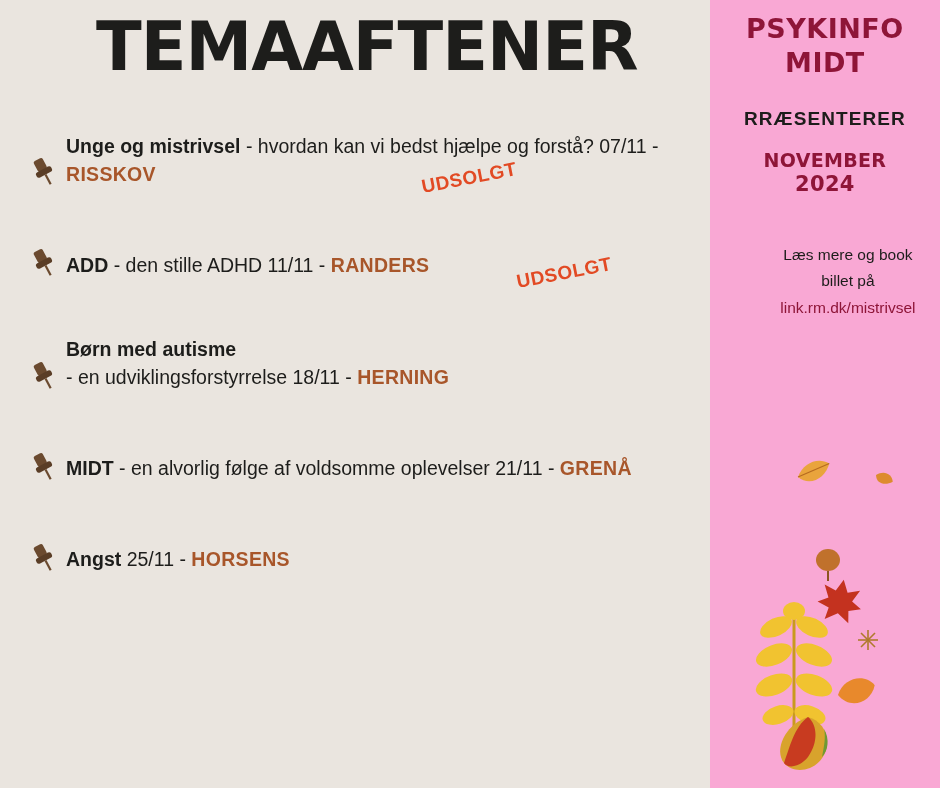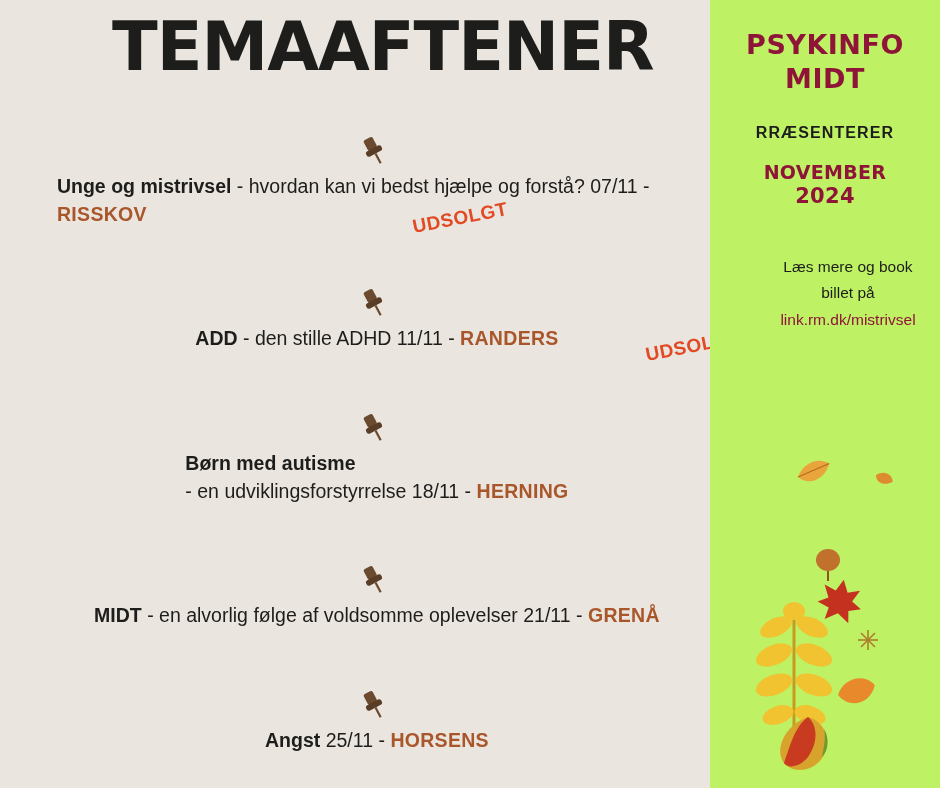--- a/index.html
+++ b/index.html
@@ -20,43 +20,41 @@
     background: #eae5df;
     display: flex;
   }
   
   .left {
     position: relative;
     width: 740px;
     height: 788px;
     background: #eae5df;
     box-sizing: border-box;
-    padding-left: 16px;
   }
   .main-title {
     font-family: "DejaVu Sans", sans-serif;
     font-weight: bold;
     font-size: 67px;
     letter-spacing: -1px;
     color: #1d1d1b;
     margin: 0;
     padding: 14px 0 0 96px;
     line-height: 1.0;
   }
   .events {
     margin-top: 52px;
     padding-left: 28px;
   }
   .event {
     position: relative;
     display: flex;
-    align-items: center;
+    align-items: flex-end;
     margin-bottom: 57px;
     min-height: 34px;
-    flex-direction: column;
   }
   .pin {
     width: 38px;
     flex: 0 0 38px;
     padding-top: 2px;
   }
   .pin svg { display: block; }
   .event-text {
     font-family: "Liberation Sans", sans-serif;
     font-size: 19.5px;
@@ -84,40 +82,40 @@
     white-space: nowrap;
   }
   .so1 { left: 355px; top: 32px; }
   .so2 { left: 450px; top: 8px; }
 
   
   .right {
     position: relative;
     width: 240px;
     height: 788px;
-    background: #bef264;
+    background: #f9a8d4;
     text-align: center;
     box-sizing: border-box;
-    padding-top: 20px;
+    padding-top: 4px;
     overflow: hidden;
   }
   .brand {
     font-family: "DejaVu Sans", sans-serif;
     font-weight: bold;
     font-size: 27px;
     line-height: 1.25;
     color: #8e1538;
     letter-spacing: 0.5px;
     margin: 0 0 0 0;
     padding: 8px 6px 0 6px;
   }
   .presents {
     font-family: "Liberation Sans", sans-serif;
     font-weight: bold;
-    font-size: 16px;
+    font-size: 19px;
     letter-spacing: 1.1px;
     color: #1d1d1b;
     margin-top: 28px;
   }
   .month {
     font-family: "DejaVu Sans", sans-serif;
     font-weight: bold;
     font-size: 19px;
     line-height: 1.3;
     color: #8e1538;

